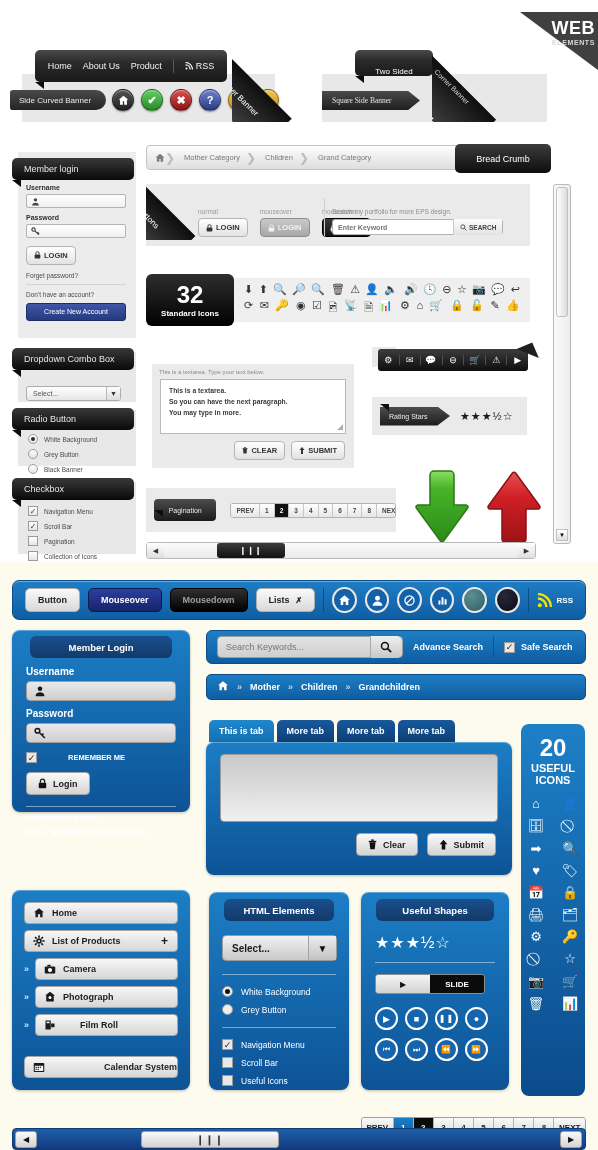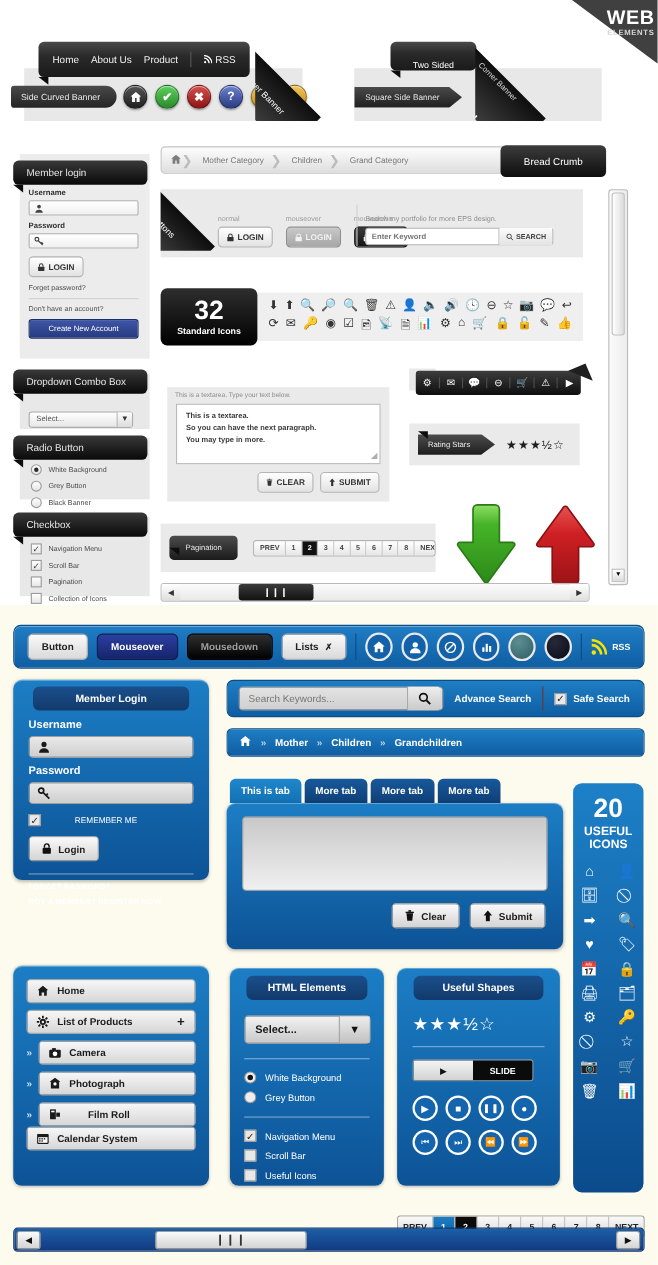--- a/index.html
+++ b/index.html
@@ -6,21 +6,21 @@
   body {
     width: 598px; height: 1150px;
     font-family: "Liberation Sans", sans-serif;
     background: #ffffff;
     overflow: hidden;
     position: relative;
   }
   .page { position: relative; width: 598px; height: 1150px; }
 
   
-  .sec-grey { position: relative; width: 598px; height: 550px; background: #ffffff; }
+  .sec-grey { position: relative; width: 598px; height: 550px; background: #ffffff; margin-top: 12px; }
 
   
   .web-corner {
     position: absolute; right: 0; top: 0; width: 78px; height: 58px; overflow: hidden;
   }
   .web-corner .tri {
     position: absolute; right: 0; top: 0; width: 0; height: 0;
     border-left: 78px solid transparent;
     border-top: 58px solid #2b2b2b;
   }
@@ -358,21 +358,21 @@
         <span style="color:#fff; font-size:8px; transform:rotate(90deg); white-space:nowrap;">Corner Banner</span>
       </div>
     </div>
 
     <div class="banner-plate" style="left:322px; top:62px; width:225px; height:48px;"></div>
     <div class="nav-dark" style="position:absolute; left:355px; top:38px; width:78px; height:26px; display:flex; align-items:flex-end; justify-content:center; font-size:8px;">
       <span>Two Sided</span>
     </div>
     <div class="ribbon-fold" style="left:355px; top:64px;"></div>
     <div style="position:absolute; left:322px; top:79px; width:98px; height:19px; background:linear-gradient(#4a4a4a,#1f1f1f); clip-path:polygon(0 0, 88% 0, 100% 50%, 88% 100%, 0 100%); display:flex; align-items:center; padding-left:10px;">
-      <span style="color:#e4e4e4; font-size:7.5px;">Square Side Banner</span>
+      <span style="color:#e4e4e4; font-size:7.5px;font-family:Liberation Serif, serif;">Square Side Banner</span>
     </div>
 
     <div style="position:absolute; left:432px; top:36px; width:66px; height:74px; overflow:hidden;">
       <div style="position:absolute; left:-14px; top:-6px; width:46px; height:110px; transform:rotate(-45deg); transform-origin:50% 50%; background:linear-gradient(90deg,#3d3d3d,#0e0e0e); display:flex; align-items:center; justify-content:center; gap:2px;">
         <span style="color:#fff; font-size:11px; font-weight:bold; transform:rotate(90deg);">FULL</span>
         <span style="color:#d6d6d6; font-size:7px; transform:rotate(90deg); white-space:nowrap;">Corner Banner</span>
       </div>
     </div>
 
     <div style="position:absolute; left:18px; top:140px; width:118px; height:186px; background:#ececec;"></div>
@@ -740,21 +740,21 @@
         </div>
         <div class="bfield-lbl" style="margin-top:7px;">Password</div>
         <div class="bfield" style="margin-top:4px;">
           <svg width="12" height="12" viewBox="0 0 16 16">
               <circle cx="4.6" cy="5" r="3.1" fill="none" stroke="#191919" stroke-width="2.1"></circle>
               <path d="M6.8 7 14.5 14.6M10.6 10.8l2.1-2.1" stroke="#191919" stroke-width="2.1"></path>
             </svg>
         </div>
         <div style="display:flex; align-items:center; gap:6px; margin-top:9px;">
           <span class="bcheck">✓</span>
-          <span style="color:#fff; font-size:7.5px; font-weight:normal;padding-left:25px;">REMEMBER ME</span>
+          <span style="color:#fff; font-size:7.5px; font-weight:bold;padding-left:25px;">REMEMBER ME</span>
         </div>
         <div style="margin-top:9px;">
           <span class="btn-lightblue">
             <svg width="9" height="11" viewBox="0 0 12 14">
                 <rect x="1" y="6" width="10" height="7.2" rx="1.2" fill="#111"></rect>
                 <path d="M3.2 6V4a2.8 2.8 0 0 1 5.6 0v2" fill="none" stroke="#111" stroke-width="1.7"></path>
               </svg>
             <span>Login</span>
           </span>
         </div>
@@ -893,21 +893,21 @@
           <span class="navarrow">»</span>
           <div class="navbtn" style="flex:1;gap:24px;">
             <svg width="12" height="12" viewBox="0 0 16 16">
                 <rect x="2" y="2" width="7" height="12" fill="#1a1a1a"></rect>
                 <rect x="9.5" y="6" width="4.5" height="5" fill="#1a1a1a"></rect>
                 <rect x="3.4" y="3.6" width="4" height="2" fill="#fff"></rect>
               </svg>
             <span>Film Roll</span>
           </div>
         </div>
-        <div class="navbtn" style="margin-top:0;">
+        <div class="navbtn" style="margin-top:20px;justify-content:space-between;">
           <svg width="12" height="12" viewBox="0 0 16 16">
               <rect x="1" y="2.6" width="14" height="12" rx="1" fill="#1a1a1a"></rect>
               <rect x="2.4" y="6.4" width="11.2" height="6.8" fill="#fff"></rect>
               <rect x="3.4" y="7.6" width="1.8" height="1.6" fill="#1a1a1a"></rect>
               <rect x="6.2" y="7.6" width="1.8" height="1.6" fill="#1a1a1a"></rect>
               <rect x="9" y="7.6" width="1.8" height="1.6" fill="#1a1a1a"></rect>
               <rect x="3.4" y="10.2" width="1.8" height="1.6" fill="#1a1a1a"></rect>
               <rect x="6.2" y="10.2" width="1.8" height="1.6" fill="#1a1a1a"></rect>
             </svg>
           <span>Calendar System</span>

